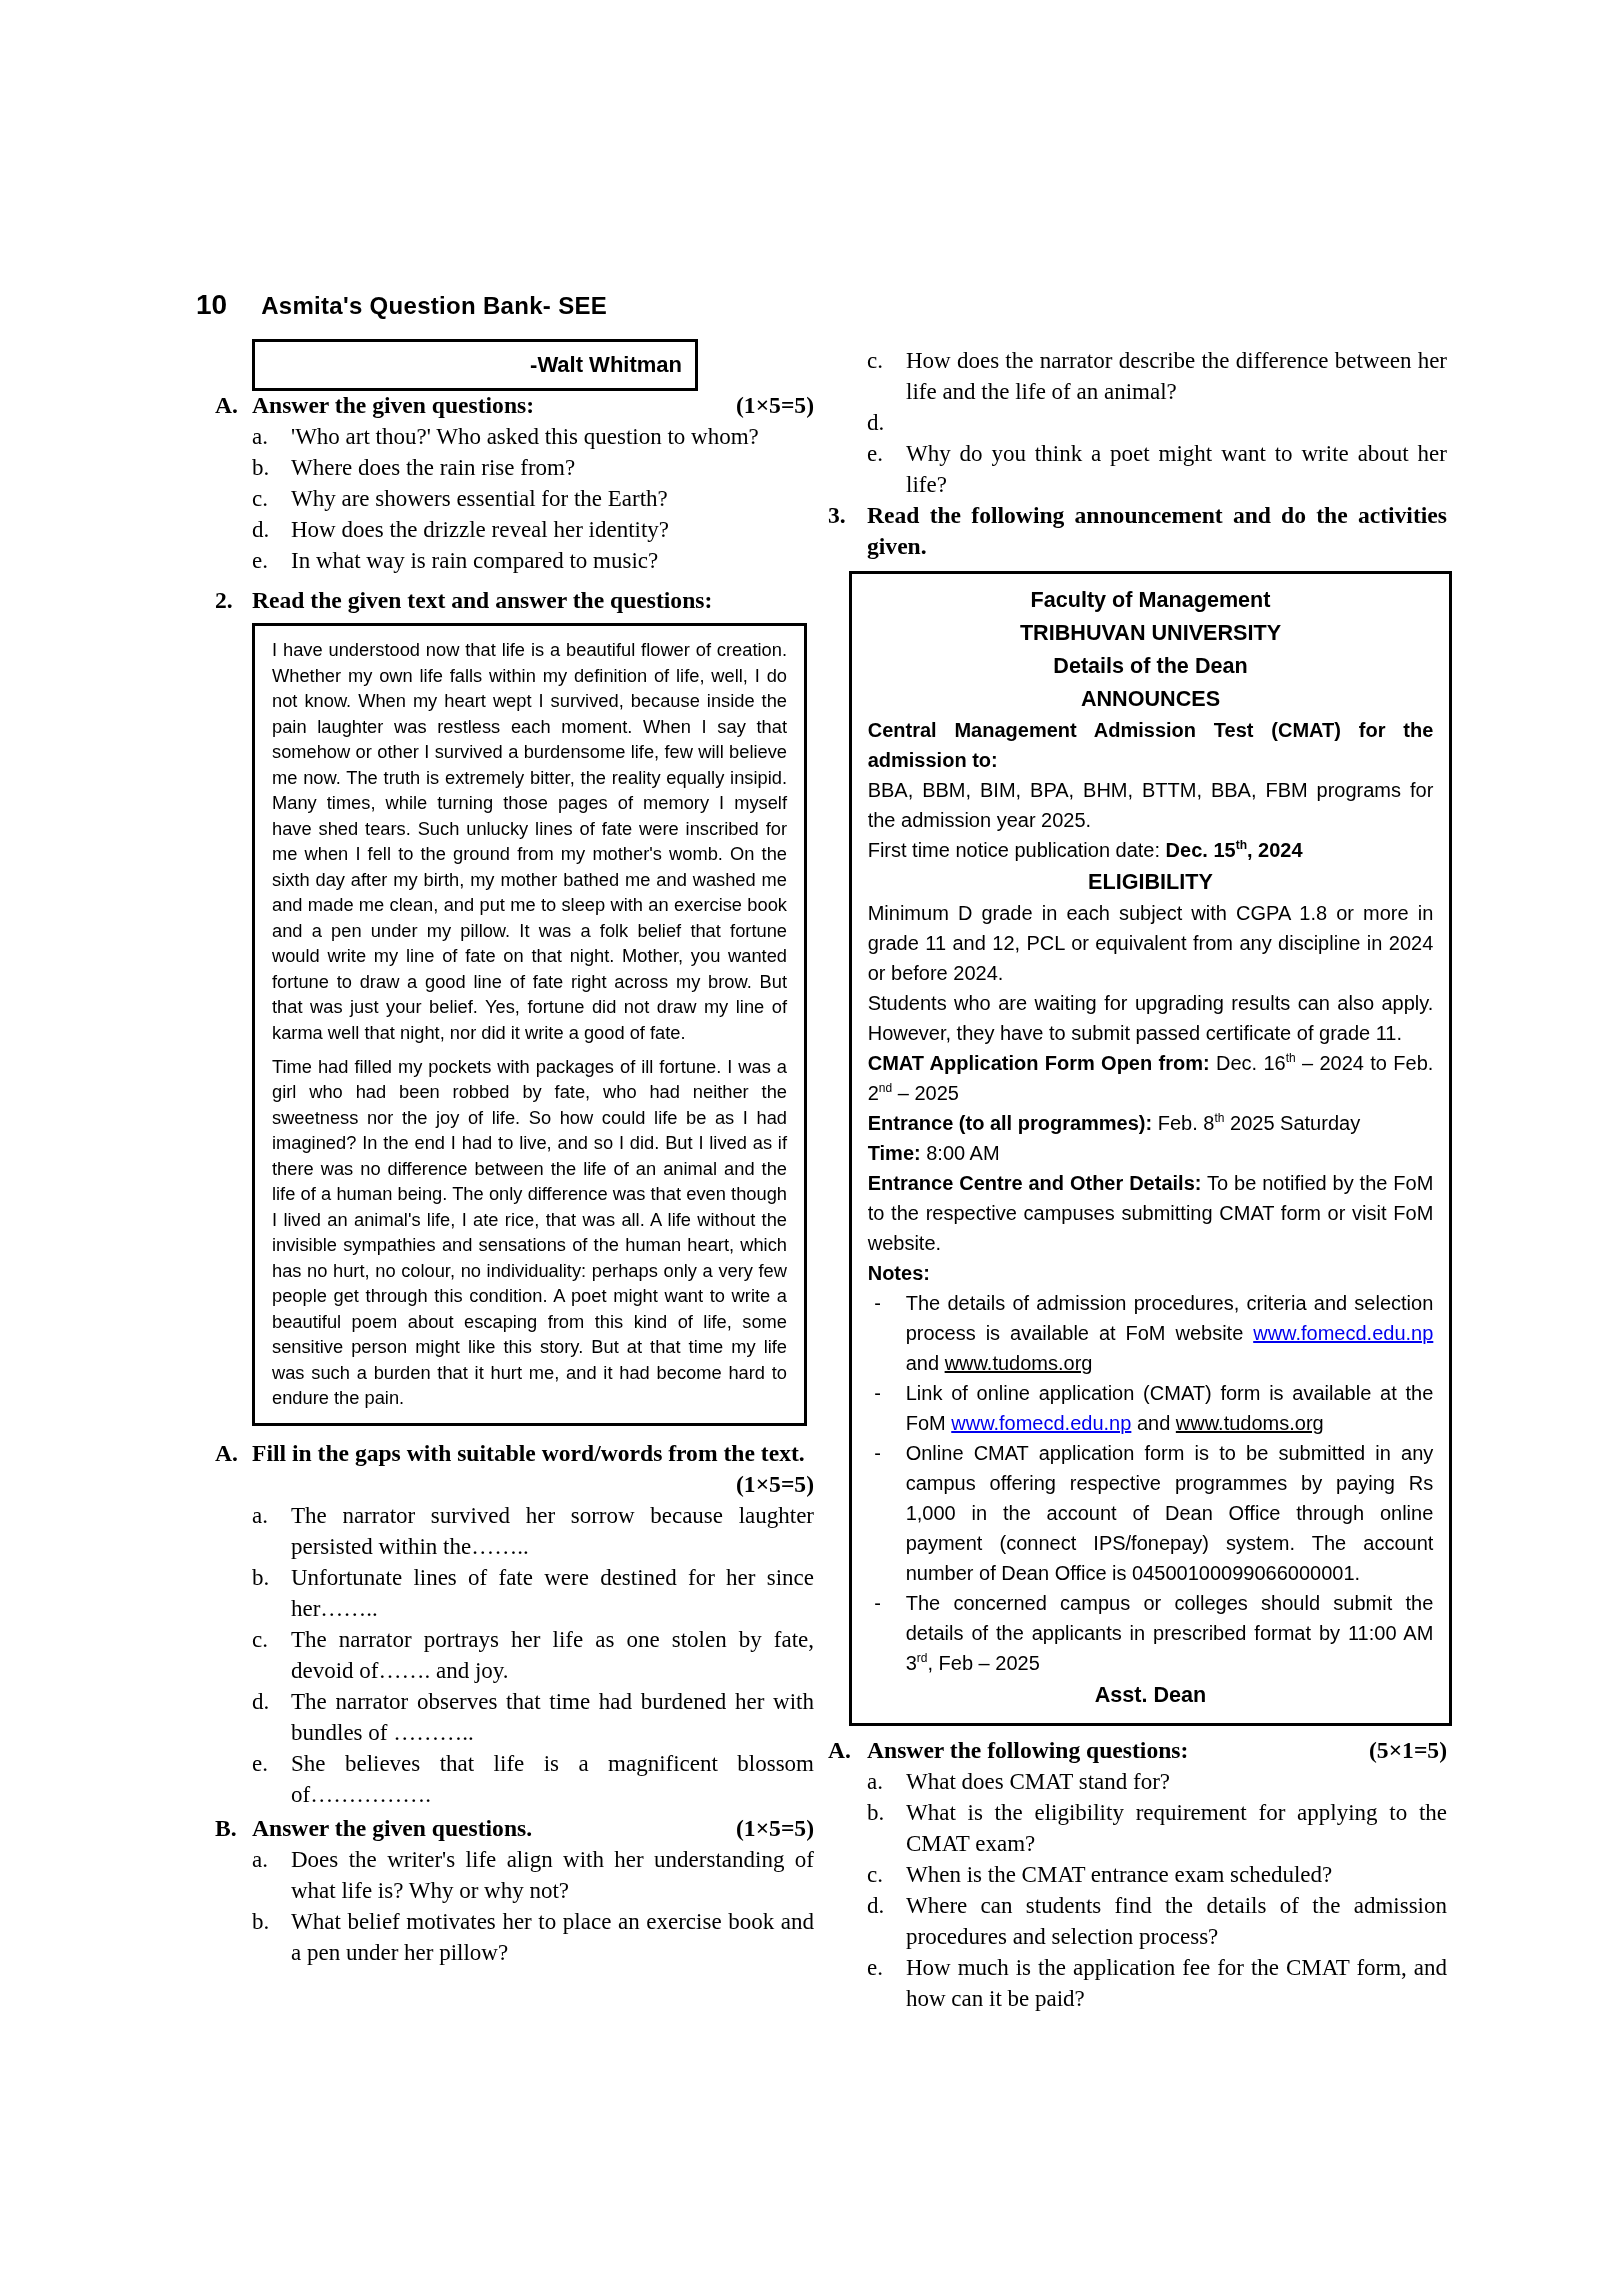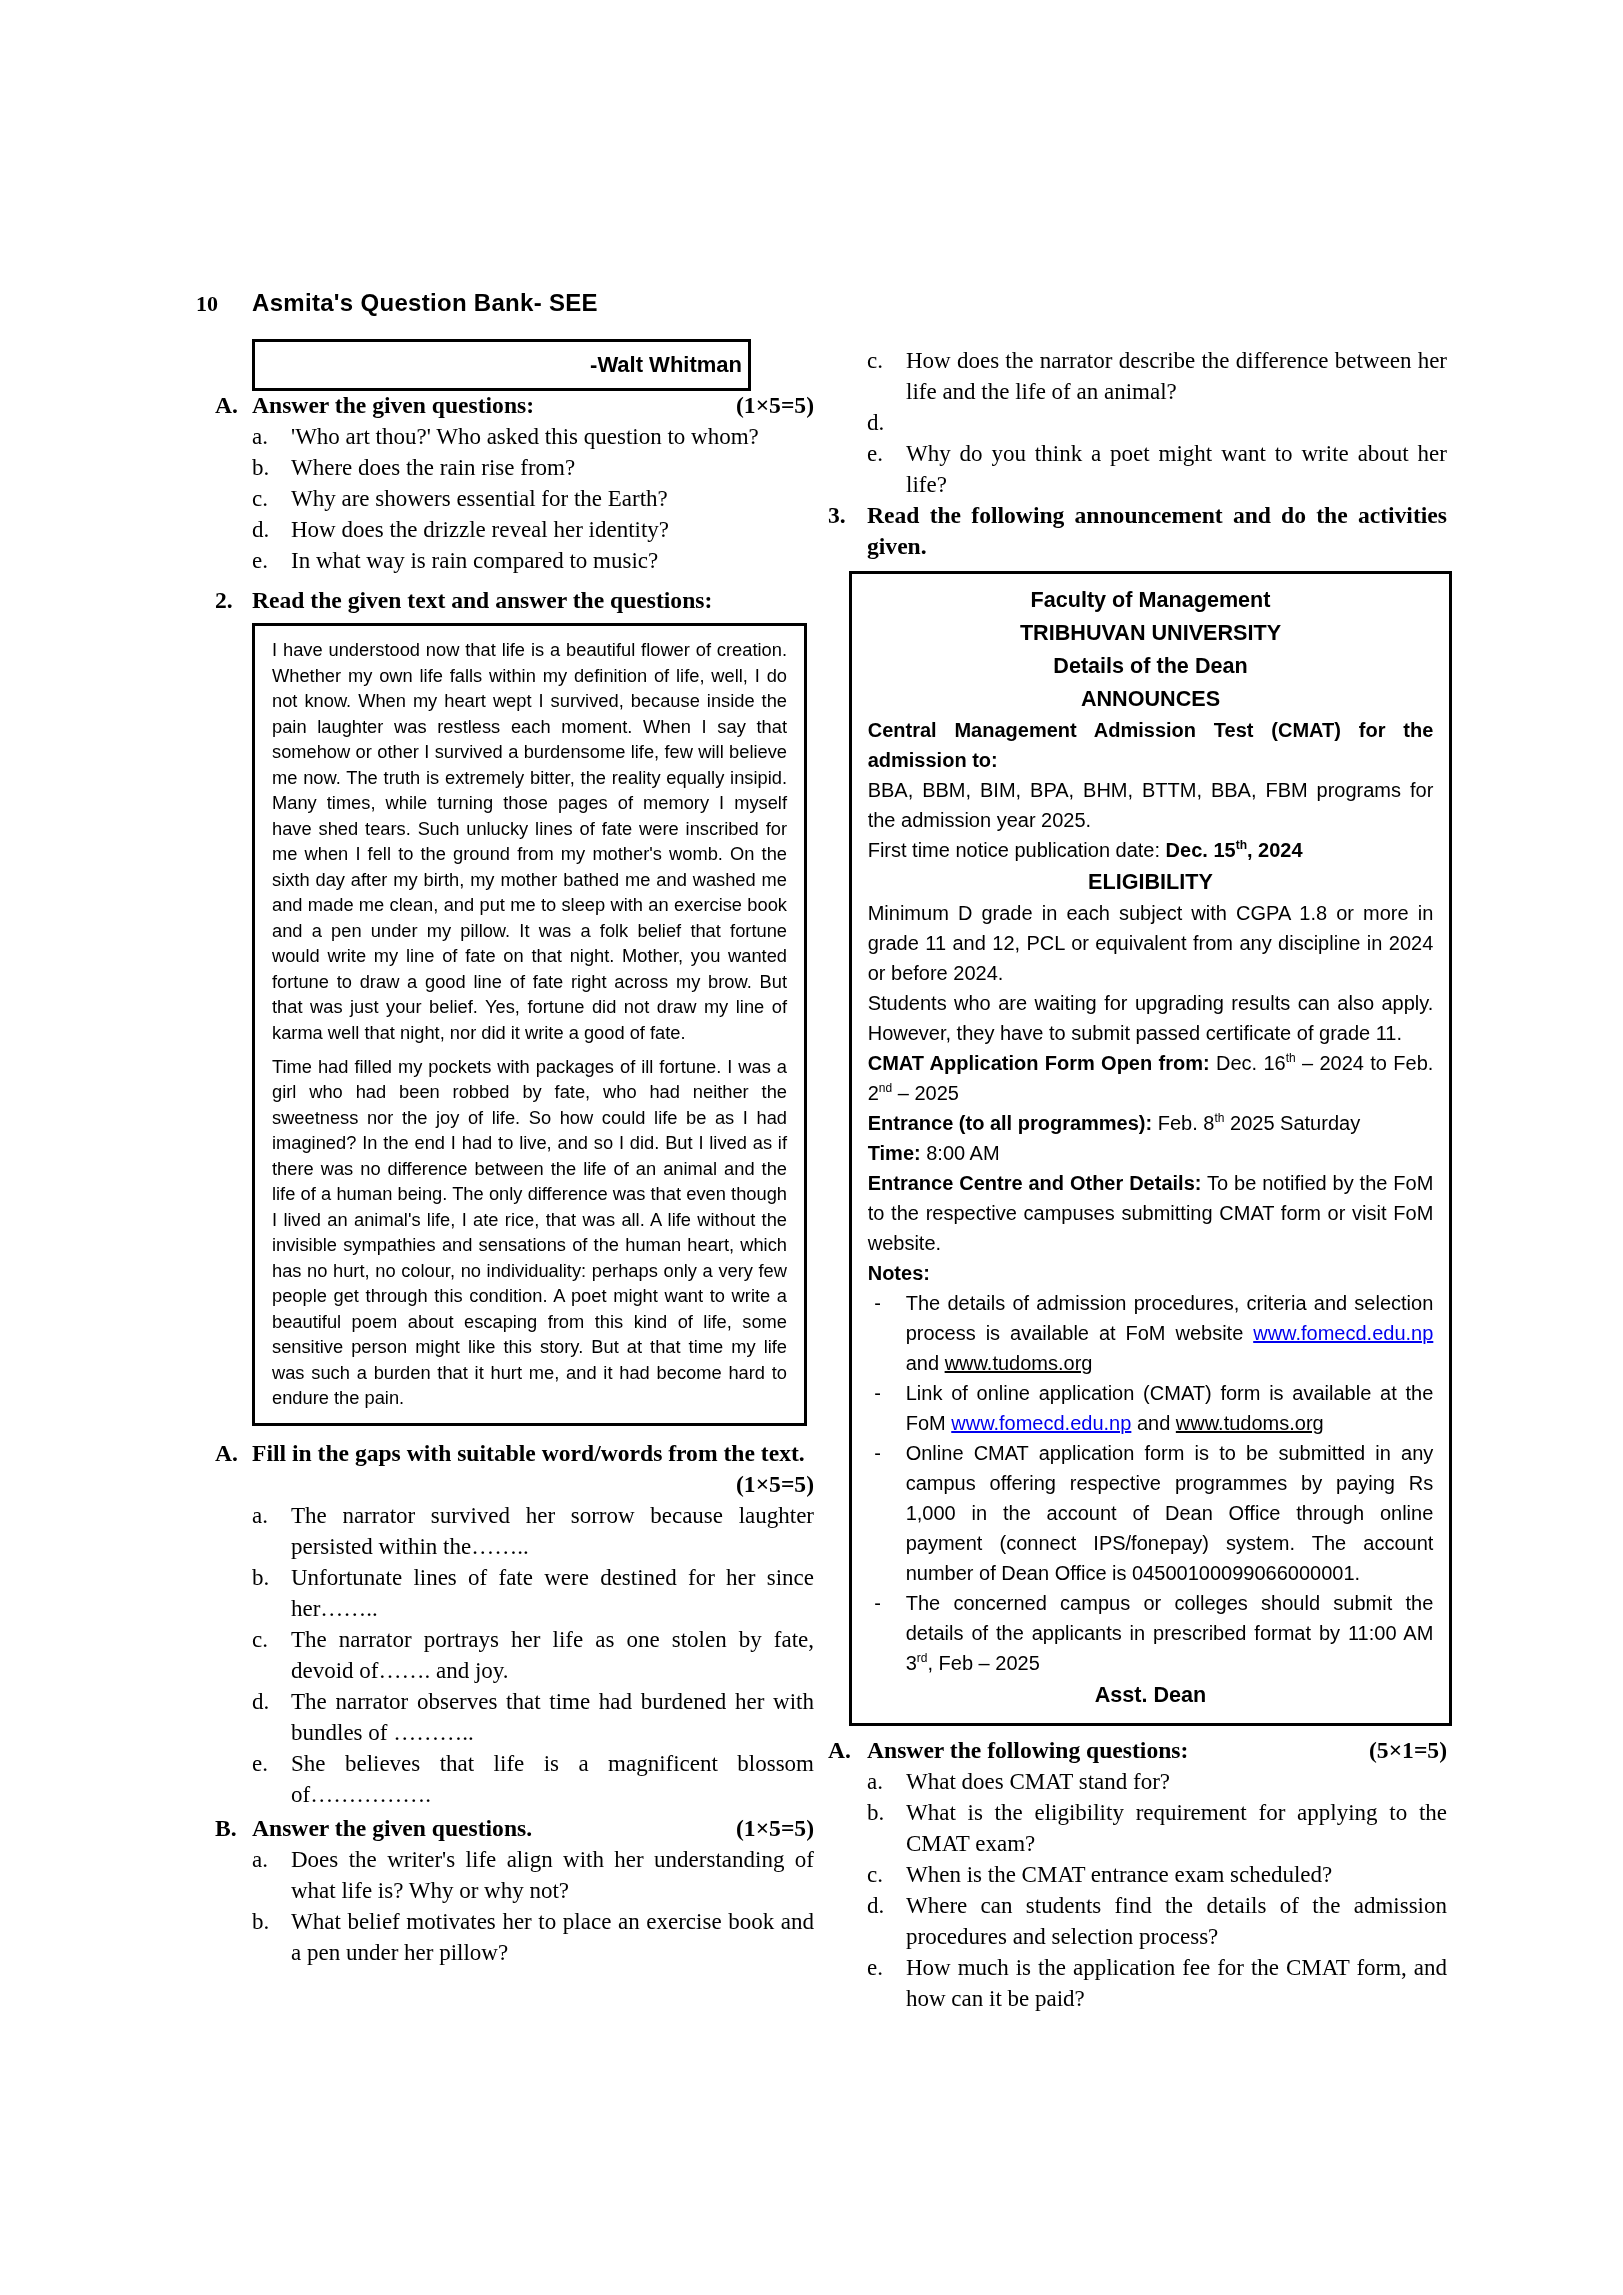--- a/index.html
+++ b/index.html
@@ -7,26 +7,26 @@
     width:1623px;height:2295px;
     background:#ffffff;color:#000000;
     font-family:"Liberation Serif", serif;
     position:relative;
     -webkit-font-smoothing:antialiased;
   }
   .abs{position:absolute;}
   
   .page-header{left:196px;top:289px;display:flex;align-items:baseline;gap:34px;
     font-family:"Liberation Sans", sans-serif;font-weight:bold;}
-  .page-num{font-size:22px;font-family:Liberation Serif, serif;}
+  .page-num{font-size:28px;}
   .book-title{font-size:24px;letter-spacing:0.3px;}
   
-  .attr-box{left:252px;top:339px;width:499px;height:52px;border:3.3px solid #000;
+  .attr-box{left:252px;top:339px;width:446px;height:52px;border:3.3px solid #000;
     box-sizing:border-box;display:flex;align-items:center;justify-content:flex-end;
-    padding-right:6px;background:#fff;}
+    padding-right:13px;background:#fff;}
   .attr-author{font-family:"Liberation Sans", sans-serif;font-weight:bold;font-size:22px;}
   
   .col-left{left:215px;top:390px;width:599px;}
   .col-right{left:828px;top:345px;width:619px;}
   
   .sec-head{display:flex;font-weight:bold;font-size:23.6px;line-height:31px;}
   .sec-head .sec-letter{width:37px;flex:0 0 37px;}
   .sec-head .sec-title{flex:1;}
   .sec-head .sec-marks{white-space:nowrap;}
   .marks-line{text-align:right;font-weight:bold;font-size:23.6px;line-height:31px;}

